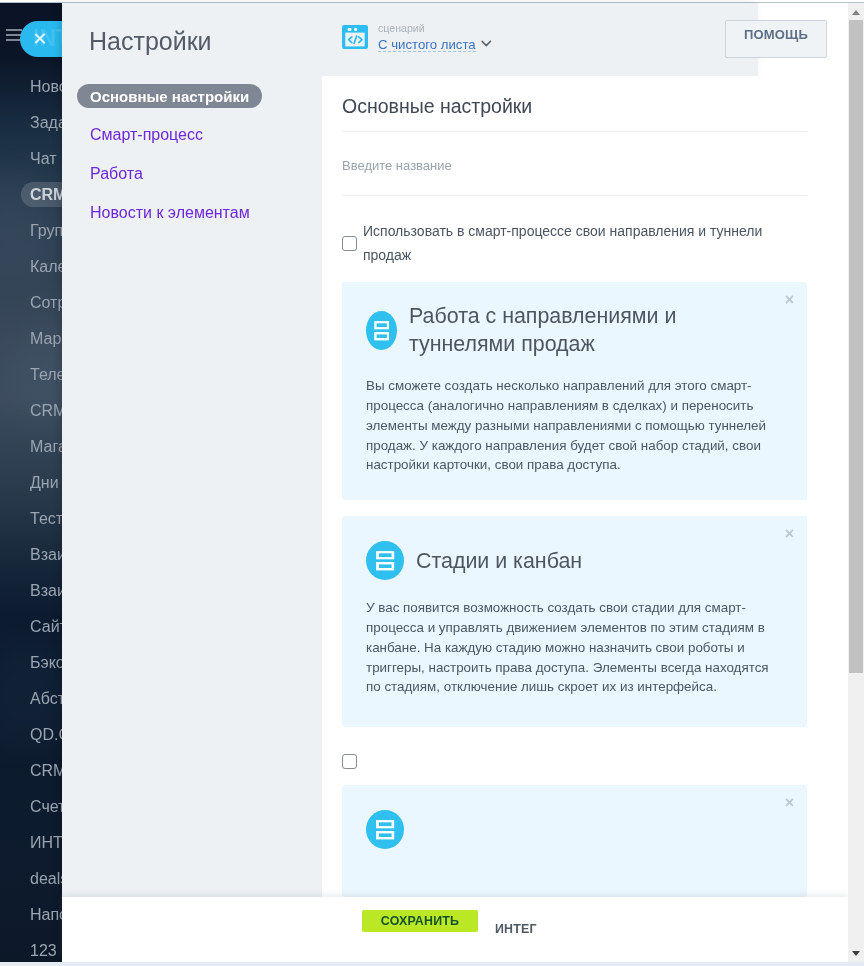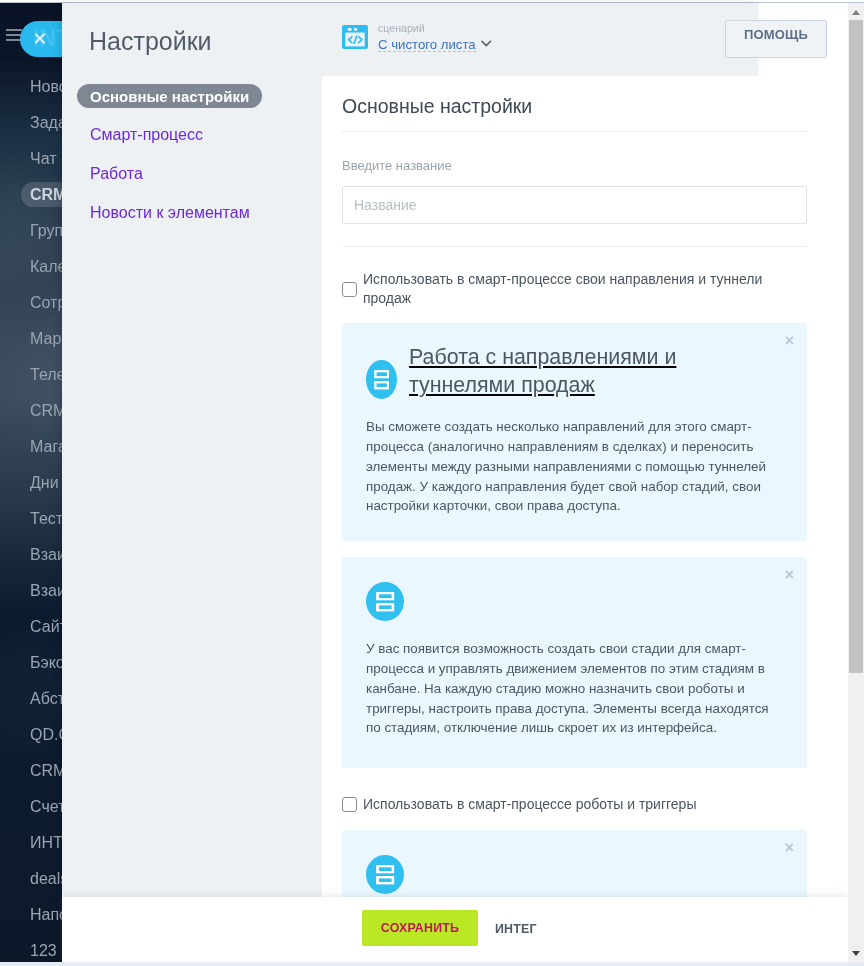--- a/index.html
+++ b/index.html
@@ -60,36 +60,36 @@
   #card{position:absolute;left:260px;top:73px;width:505px;background:#fff;min-height:830px;}
   #card-title{font-size:19.5px;color:#3f4956;padding:19px 20px 0 20px;}
   .hr{height:1px;background:#ededf0;margin:13px 20px 0 20px;}
   .field-label{font-size:13px;color:#9aa4ae;padding:26px 20px 0 20px;}
   .text-input{margin:13px 20px 0 20px;height:38px;border:1px solid #dfe3e8;border-radius:2px;
      box-sizing:border-box;display:flex;align-items:center;padding:0 11px;font-size:14px;
      color:#b7bec6;background:#fff;}
   .cbrow{display:flex;align-items:center;padding:23px 20px 0 20px;}
   .cbrow .cb{width:13px;height:13px;border:1px solid #878d95;border-radius:3px;background:#fff;
      flex:none;}
-  .cbrow .cblabel{font-size:14px;color:#4a5561;margin-left:6px;line-height:19px;}
+  .cbrow .cblabel{font-size:14px;color:#4a5561;margin-left:6px;line-height:24px;}
   .infobox{margin:16px 20px 4px 20px;background:#eaf7fe;border-radius:3px;position:relative;
      padding:25px 24px 30px 24px;box-sizing:border-box;}
   .infobox .bx{position:absolute;right:13px;top:10px;font-size:16px;font-weight:bold;color:#b9c8d4;line-height:1;}
-  .infohead{display:flex;align-items:flex-end;text-decoration:underline;}
+  .infohead{display:flex;align-items:center;}
   .infoicon{width:38px;height:39px;flex:none;}
   .infobox.narrow-icon .infoicon{width:31px;}
   .infobox.narrow-icon{padding-top:19.5px;padding-bottom:25px;margin-top:15.4px;margin-bottom:7px;}
   .infotitle{margin-left:12px;font-size:21.4px;color:#4d5561;line-height:28.2px;max-width:296px;}
   .infotext{margin-left:0px;margin-top:18px;font-size:13.4px;color:#4b5763;line-height:19.8px;}
 
   
   #footer{position:absolute;left:62px;top:897px;width:786px;height:65px;background:#fff;
      box-shadow:0 -2px 6px rgba(120,130,145,.16);}
-  #savebtn{position:absolute;left:300px;top:13px;width:116px;height:36px;background:#bbe824;
-     border-radius:2px;color:#be185d;font-size:12.4px;font-weight:bold;letter-spacing:.2px;
+  #savebtn{position:absolute;left:300px;top:13px;width:116px;height:22px;background:#bbe824;
+     border-radius:2px;color:#14532d;font-size:12.4px;font-weight:bold;letter-spacing:.2px;
      display:flex;align-items:center;justify-content:center;}
   #cancelbtn{position:absolute;left:433px;top:13px;height:38px;display:flex;align-items:center;
      color:#4d5863;font-size:12.4px;font-weight:bold;letter-spacing:.2px;}
 
   
   #sb{position:absolute;left:848px;top:3px;width:16px;height:959px;background:#f0f0f0;}
   #sbthumb{position:absolute;left:1px;top:17px;width:14px;height:653px;background:#c1c1c1;}
   .sbarr{position:absolute;left:50%;transform:translateX(-50%);width:0;height:0;}
   #sbup{top:7px;border-left:4.2px solid transparent;border-right:4.2px solid transparent;
      border-bottom:5px solid #808080;}
@@ -184,21 +184,20 @@
         </div>
       </div>
     </div>
 
     <div id="helpbtn">ПОМОЩЬ</div>
 
     <div id="card">
       <div id="card-title">Основные настройки</div>
       <div class="hr"></div>
       <div class="field-label">Введите название</div>
-      <div class="text-input">Название</div>
       <div class="hr" style="margin-top:22px"></div>
       <div id="sections">
           <div class="cbrow">
             <span class="cb"></span>
             <span class="cblabel">Использовать в смарт-процессе свои направления и туннели продаж</span>
           </div>
           <div class="infobox narrow-icon">
             <span class="bx">×</span>
             <div class="infohead">
               <svg class="infoicon" viewBox="0 0 38 39" preserveAspectRatio="none">
@@ -215,26 +214,26 @@
           <div class="infobox">
             <span class="bx">×</span>
             <div class="infohead">
               <svg class="infoicon" viewBox="0 0 38 39" preserveAspectRatio="none">
                 <ellipse cx="19" cy="19.5" rx="19" ry="19.5" fill="#2fc0f0"></ellipse>
                 <rect x="10.1" y="10.1" width="18.1" height="8.2" fill="#ffffff"></rect>
                 <rect x="13.0" y="12.3" width="12.6" height="3.8" fill="#2fc0f0"></rect>
                 <rect x="10.1" y="21.0" width="18.1" height="8.4" fill="#ffffff"></rect>
                 <rect x="13.0" y="23.4" width="12.6" height="3.6" fill="#2fc0f0"></rect>
               </svg>
+              <div class="infotitle">Стадии и канбан</div>
             </div>
             <div class="infotext">У вас появится возможность создать свои стадии для смарт-процесса и управлять движением элементов по этим стадиям в канбане. На каждую стадию можно назначить свои роботы и триггеры, настроить права доступа. Элементы всегда находятся по стадиям, отключение лишь скроет их из интерфейса.</div>
           </div>
           <div class="cbrow">
             <span class="cb"></span>
-            <span class="cblabel">Использовать в смарт-процессе роботы и триггеры</span>
           </div>
           <div class="infobox">
             <span class="bx">×</span>
             <div class="infohead">
               <svg class="infoicon" viewBox="0 0 38 39" preserveAspectRatio="none">
                 <ellipse cx="19" cy="19.5" rx="19" ry="19.5" fill="#2fc0f0"></ellipse>
                 <rect x="10.1" y="10.1" width="18.1" height="8.2" fill="#ffffff"></rect>
                 <rect x="13.0" y="12.3" width="12.6" height="3.8" fill="#2fc0f0"></rect>
                 <rect x="10.1" y="21.0" width="18.1" height="8.4" fill="#ffffff"></rect>
                 <rect x="13.0" y="23.4" width="12.6" height="3.6" fill="#2fc0f0"></rect>

